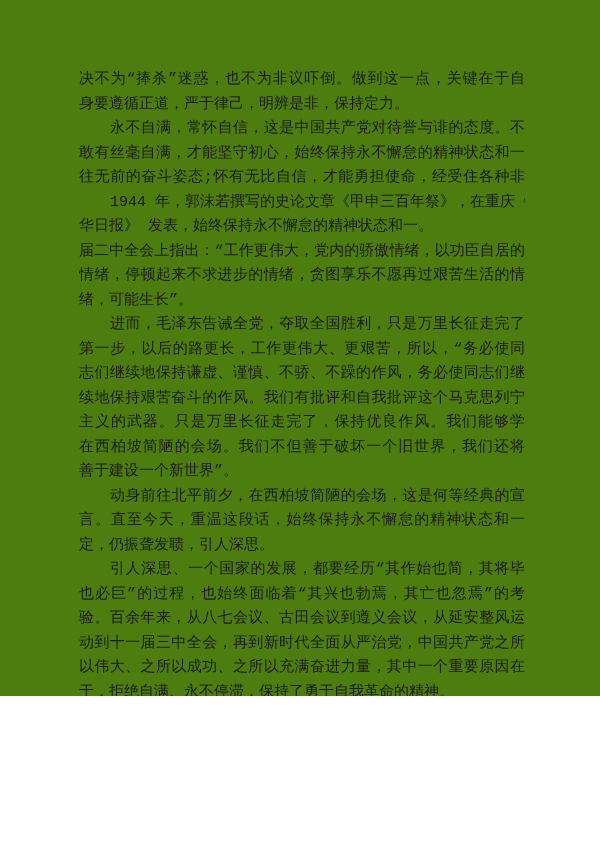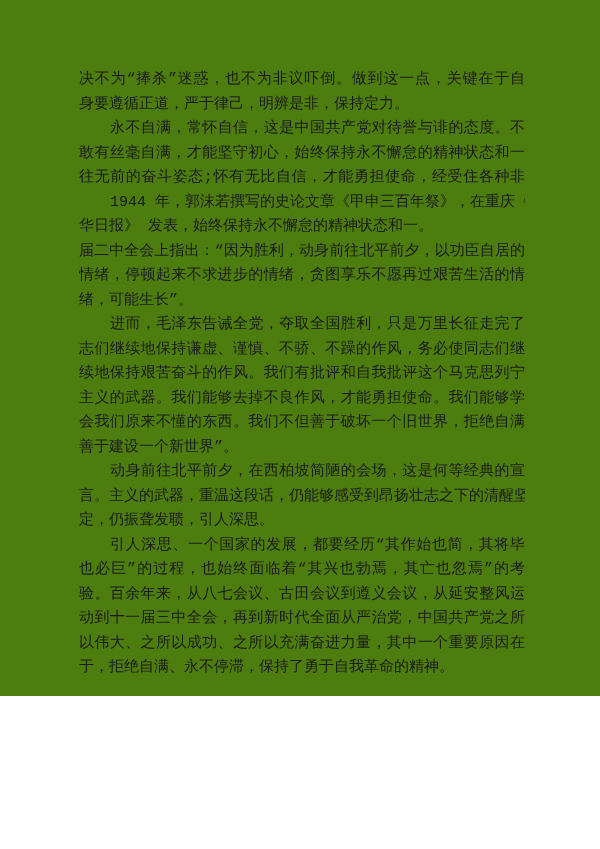--- a/index.html
+++ b/index.html
@@ -55,31 +55,32 @@
 
 <div class="page">
   <div class="doc-body" id="doc-body">
       <div class="t-line">决不为“捧杀”迷惑，也不为非议吓倒。做到这一点，关键在于自</div>
       <div class="t-line para-end">身要遵循正道，严于律己，明辨是非，保持定力。</div>
       <div class="t-line indent">永不自满，常怀自信，这是中国共产党对待誉与诽的态度。不</div>
       <div class="t-line">敢有丝毫自满，才能坚守初心，始终保持永不懈怠的精神状态和一</div>
       <div class="t-line">往无前的奋斗姿态;怀有无比自信，才能勇担使命，经受住各种非</div>
       <div class="t-line indent">1944 年，郭沫若撰写的史论文章《甲申三百年祭》，在重庆《新</div>
       <div class="t-line para-end">华日报》 发表，始终保持永不懈怠的精神状态和一。</div>
-      <div class="t-line">届二中全会上指出：“因为胜利，动身前往北平前夕，以功臣自居的</div>
+      <div class="t-line">届二中全会上指出：“工作更伟大，党内的骄傲情绪，以功臣自居的</div>
       <div class="t-line">情绪，停顿起来不求进步的情绪，贪图享乐不愿再过艰苦生活的情</div>
       <div class="t-line para-end">绪，可能生长”。</div>
       <div class="t-line indent">进而，毛泽东告诫全党，夺取全国胜利，只是万里长征走完了</div>
+      <div class="t-line">第一步，以后的路更长，工作更伟大、更艰苦，所以，“务必使同</div>
       <div class="t-line">志们继续地保持谦虚、谨慎、不骄、不躁的作风，务必使同志们继</div>
       <div class="t-line">续地保持艰苦奋斗的作风。我们有批评和自我批评这个马克思列宁</div>
-      <div class="t-line">主义的武器。我们能够去掉不良作风，才能勇担使命。我们能够学</div>
-      <div class="t-line">会我们原来不懂的东西。我们不但善于破坏一个旧世界，拒绝自满</div>
+      <div class="t-line">主义的武器。只是万里长征走完了，保持优良作风。我们能够学</div>
+      <div class="t-line">在西柏坡简陋的会场。我们不但善于破坏一个旧世界，我们还将</div>
       <div class="t-line para-end">善于建设一个新世界”。</div>
       <div class="t-line indent">动身前往北平前夕，在西柏坡简陋的会场，这是何等经典的宣</div>
-      <div class="t-line">言。主义的武器，重温这段话，仍能够感受到昂扬壮志之下的清醒坚</div>
+      <div class="t-line">言。直至今天，重温这段话，始终保持永不懈怠的精神状态和一</div>
       <div class="t-line para-end">定，仍振聋发聩，引人深思。</div>
       <div class="t-line indent">引人深思、一个国家的发展，都要经历“其作始也简，其将毕</div>
       <div class="t-line">也必巨”的过程，也始终面临着“其兴也勃焉，其亡也忽焉”的考</div>
       <div class="t-line">验。百余年来，从八七会议、古田会议到遵义会议，从延安整风运</div>
       <div class="t-line">动到十一届三中全会，再到新时代全面从严治党，中国共产党之所</div>
       <div class="t-line">以伟大、之所以成功、之所以充满奋进力量，其中一个重要原因在</div>
       <div class="t-line para-end">于，拒绝自满、永不停滞，保持了勇于自我革命的精神。</div>
     </div>
   <div class="page-footer">
     <span class="page-number">- 6 -</span>

